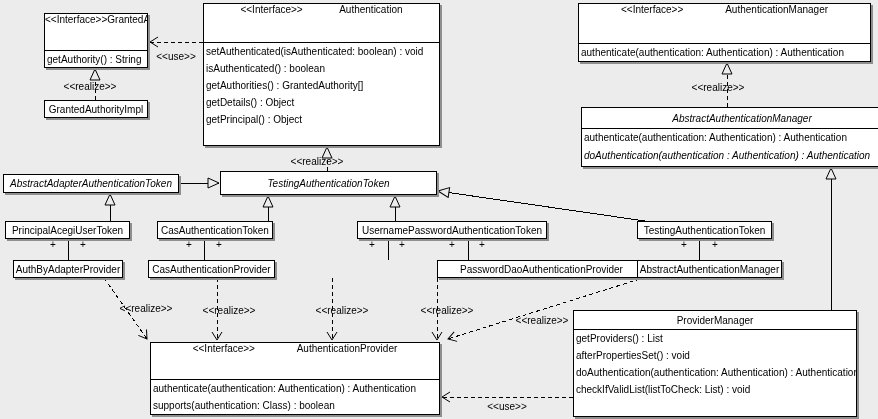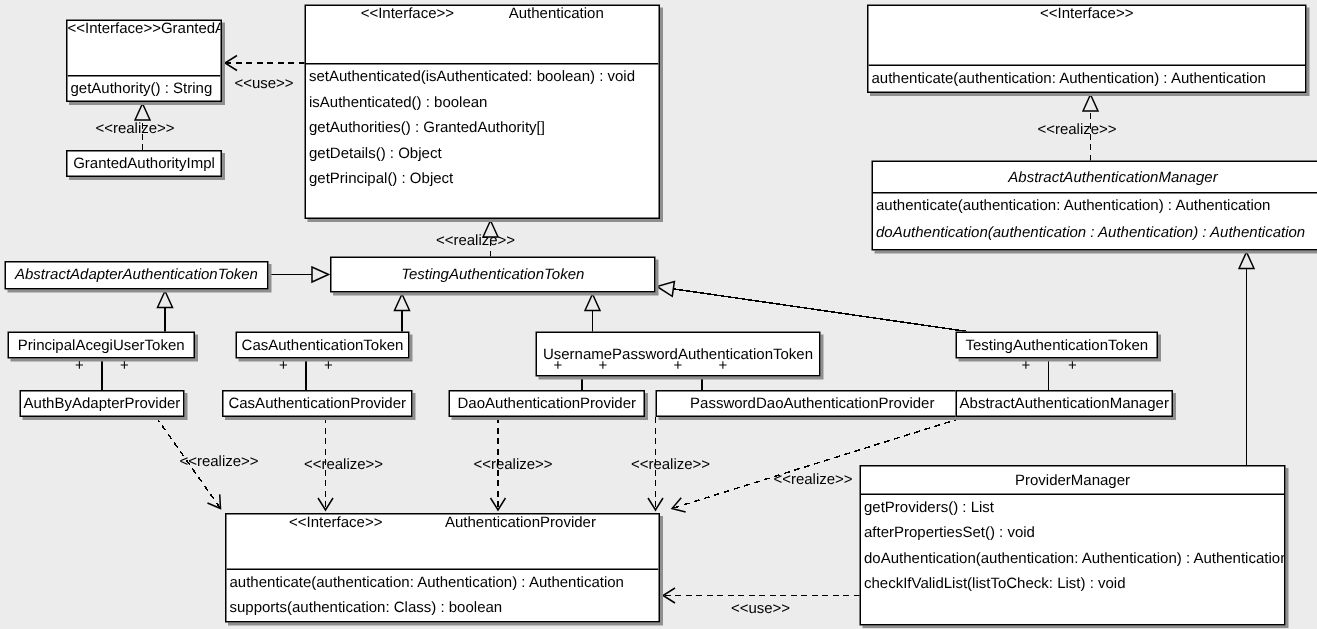--- a/index.html
+++ b/index.html
@@ -82,20 +82,21 @@
       <div class="m">isAuthenticated() : boolean</div>
       <div class="m">getAuthorities() : GrantedAuthority[]</div>
       <div class="m">getDetails() : Object</div>
       <div class="m">getPrincipal() : Object</div>
     </div>
   </div>
 
   <div class="box" style="left:578px;top:3px;width:293px;height:59px">
     <div class="hdr2" style="height:39px">
       <div>&lt;&lt;Interface&gt;&gt;</div>
+      <div>AuthenticationManager</div>
     </div>
     <div class="sect">
       <div class="m">authenticate(authentication: Authentication) : Authentication</div>
     </div>
   </div>
 
   <div class="box" style="left:581px;top:107px;width:322px;height:60px">
     <div class="hdr1 it" style="height:20px">AbstractAuthenticationManager</div>
     <div class="sect">
       <div class="m m18">authenticate(authentication: Authentication) : Authentication</div>
@@ -112,39 +113,36 @@
   </div>
 
   <div class="box" style="left:5px;top:221px;width:125px;height:18px">
     <div class="center1">PrincipalAcegiUserToken</div>
   </div>
 
   <div class="box" style="left:157px;top:221px;width:116px;height:18px">
     <div class="center1">CasAuthenticationToken</div>
   </div>
 
-  <div class="box" style="left:357px;top:221px;width:190px;height:30px">
+  <div class="box" style="left:357px;top:221px;width:190px;height:18px">
     <div class="center1">UsernamePasswordAuthenticationToken</div>
   </div>
 
   <div class="box" style="left:637px;top:221px;width:135px;height:18px">
     <div class="center1">TestingAuthenticationToken</div>
   </div>
 
   <div class="box" style="left:13px;top:260px;width:110px;height:18px">
     <div class="center1">AuthByAdapterProvider</div>
   </div>
 
   <div class="box" style="left:148px;top:260px;width:127px;height:18px">
     <div class="center1">CasAuthenticationProvider</div>
   </div>
 
-  <div class="box" style="left:299px;top:260px;width:131px;height:18px">
-    <div class="center1">DaoAuthenticationProvider</div>
-  </div>
 
   <div class="box" style="left:437px;top:260px;width:209px;height:18px">
     <div class="center1">PasswordDaoAuthenticationProvider</div>
   </div>
 
   <div class="box" style="left:637px;top:260px;width:145px;height:18px">
     <div class="center1">AbstractAuthenticationManager</div>
   </div>
 
   <div class="box" style="left:150px;top:342px;width:290px;height:73px">

